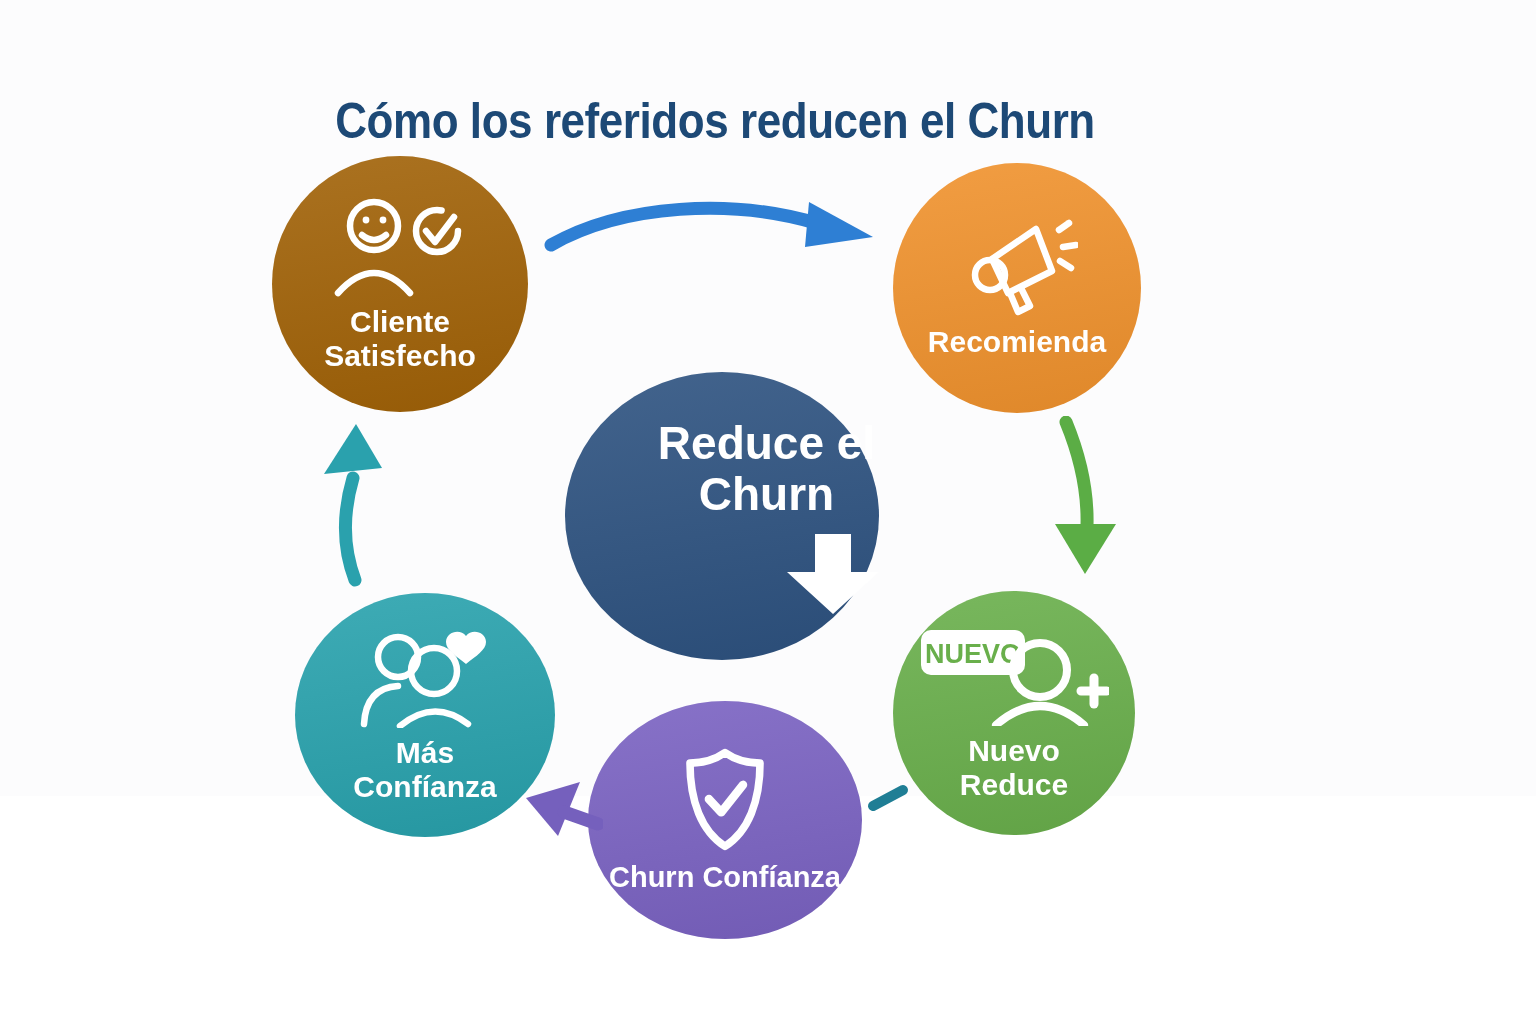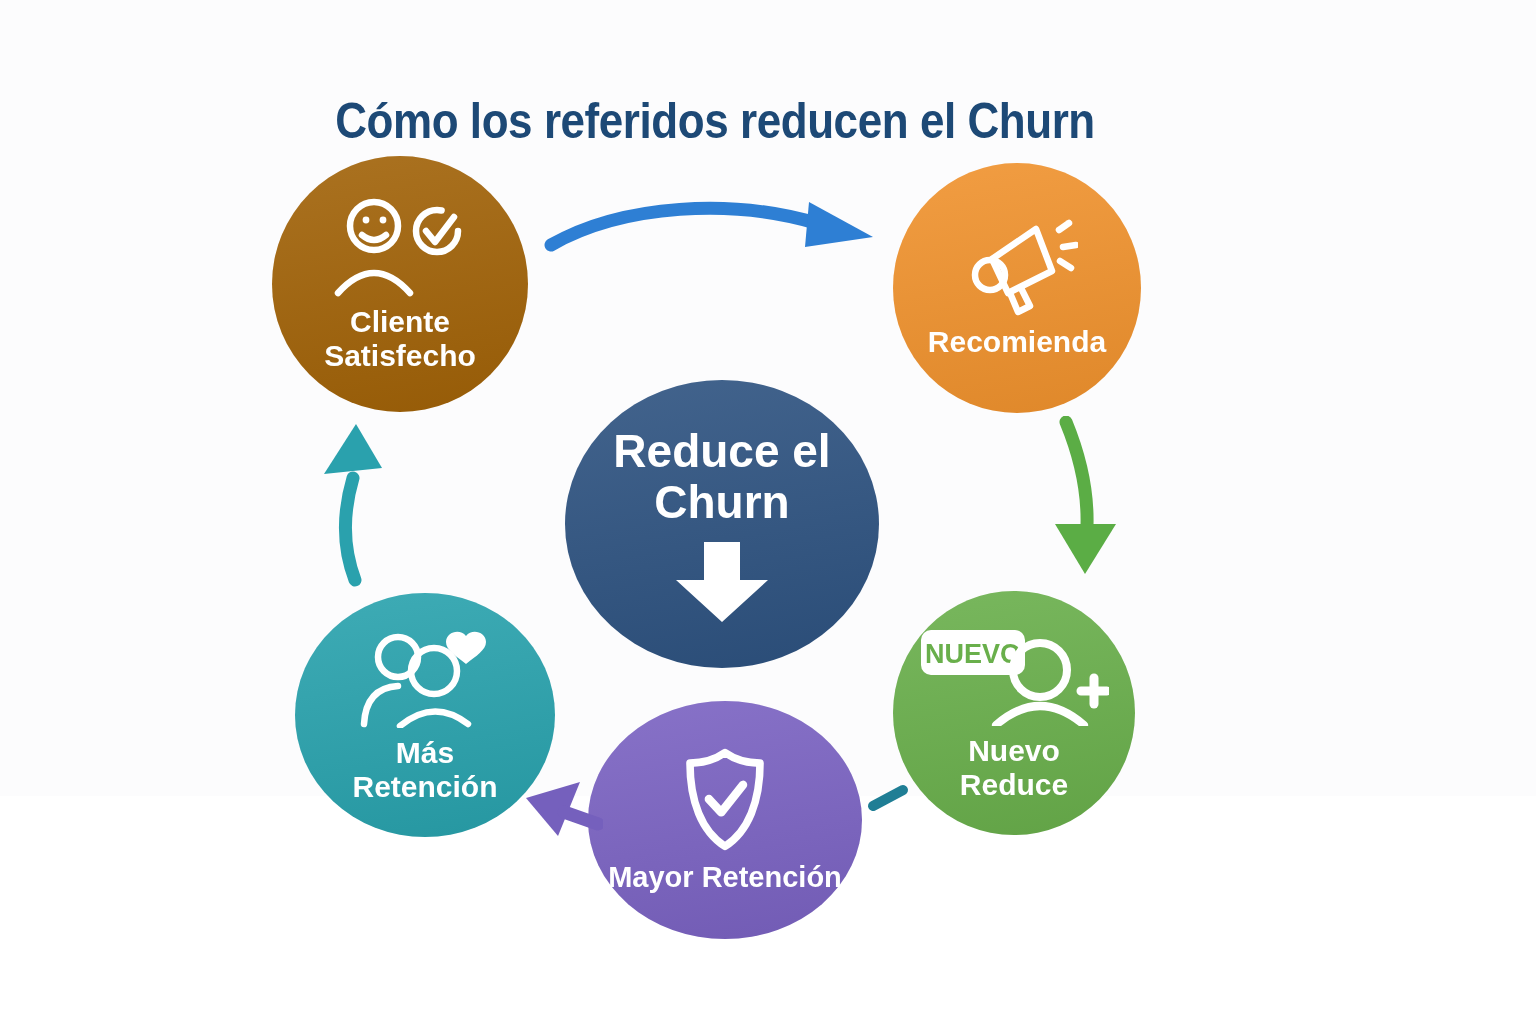--- a/index.html
+++ b/index.html
@@ -38,21 +38,21 @@
 
   .node-blue   { left: 272px; top: 156px; width: 256px; height: 256px; }
   .node-blue .label { max-width: 180px; }
   .node-orange { left: 893px; top: 163px; width: 248px; height: 250px; }
   .node-green  { left: 893px; top: 591px; width: 242px; height: 244px; }
   .node-green .label { max-width: 150px; }
   .node-purple { left: 588px; top: 701px; width: 274px; height: 238px; }
   .node-purple .label { font-size: 29px; }
   .node-teal   { left: 295px; top: 593px; width: 260px; height: 244px; }
   .node-teal .label { max-width: 175px; }
-  .node-center { left: 565px; top: 380px; width: 314px; height: 288px; }
+  .node-center { left: 565px; top: 372px; width: 314px; height: 288px; align-items: flex-end; }
   .node-center .label { font-size: 46px; max-width: 225px; line-height: 1.1; margin-top: 0; }
   .node-center .icon { margin-top: 14px; }
 
   .arrow { position: absolute; }
   .arrow-blue   { left: 543px;  top: 190px; }
   .arrow-green  { left: 1050px; top: 416px; }
   .arrow-dash   { left: 863px;  top: 782px; }
   .arrow-purple { left: 518px;  top: 778px; }
   .arrow-teal   { left: 318px;  top: 420px; }
 </style>
@@ -100,32 +100,32 @@
       <path d="M175 54 V80" stroke-width="9"></path>
     </svg>
     <div class="label">Nuevo Reduce</div>
   </div>
 
   <div class="node node-purple" style="background-color: rgb(122, 98, 194);">
     <svg class="icon" width="96" height="106" viewBox="0 0 100 112" fill="none" stroke="#ffffff" stroke-width="8" stroke-linecap="round" stroke-linejoin="round">
       <path d="M50 6 C60 13 73 17 87 17 C87 57 75 89 50 105 C25 89 13 57 13 17 C27 17 40 13 50 6 Z"></path>
       <path d="M33 55 L46 69 L69 40" stroke-width="9"></path>
     </svg>
-    <div class="label">Mayor Retención</div>
+    <div class="label">Churn Confíanza</div>
   </div>
 
   <div class="node node-teal" style="background-color: rgb(40, 162, 173);">
     <svg class="icon" width="130" height="102" viewBox="0 0 130 102" fill="none" stroke="#ffffff" stroke-width="6.5" stroke-linecap="round" stroke-linejoin="round">
       <circle cx="38" cy="31" r="20"></circle>
       <path d="M4 98 Q6 62 38 60"></path>
       <circle cx="74" cy="45" r="23"></circle>
       <path d="M40 100 Q74 72 108 98"></path>
       <path d="M106 10 C100 2 86 6 86 16 C86 24 96 30 106 38 C116 30 126 24 126 16 C126 6 112 2 106 10 Z" fill="#ffffff" stroke="none"></path>
     </svg>
-    <div class="label">Más Retención</div>
+    <div class="label">Más Confíanza</div>
   </div>
 
   <div class="node node-center" style="background-color: rgb(45, 82, 128);">
     <div class="label">Reduce el Churn</div>
     <svg class="icon" width="92" height="80" viewBox="0 0 92 80">
       <polygon points="28,0 64,0 64,38 92,38 46,80 0,38 28,38" fill="#ffffff"></polygon>
     </svg>
   </div>
 
   <svg class="arrow arrow-blue" width="335" height="70" viewBox="0 0 335 70" style="color: rgb(46, 127, 212);">

